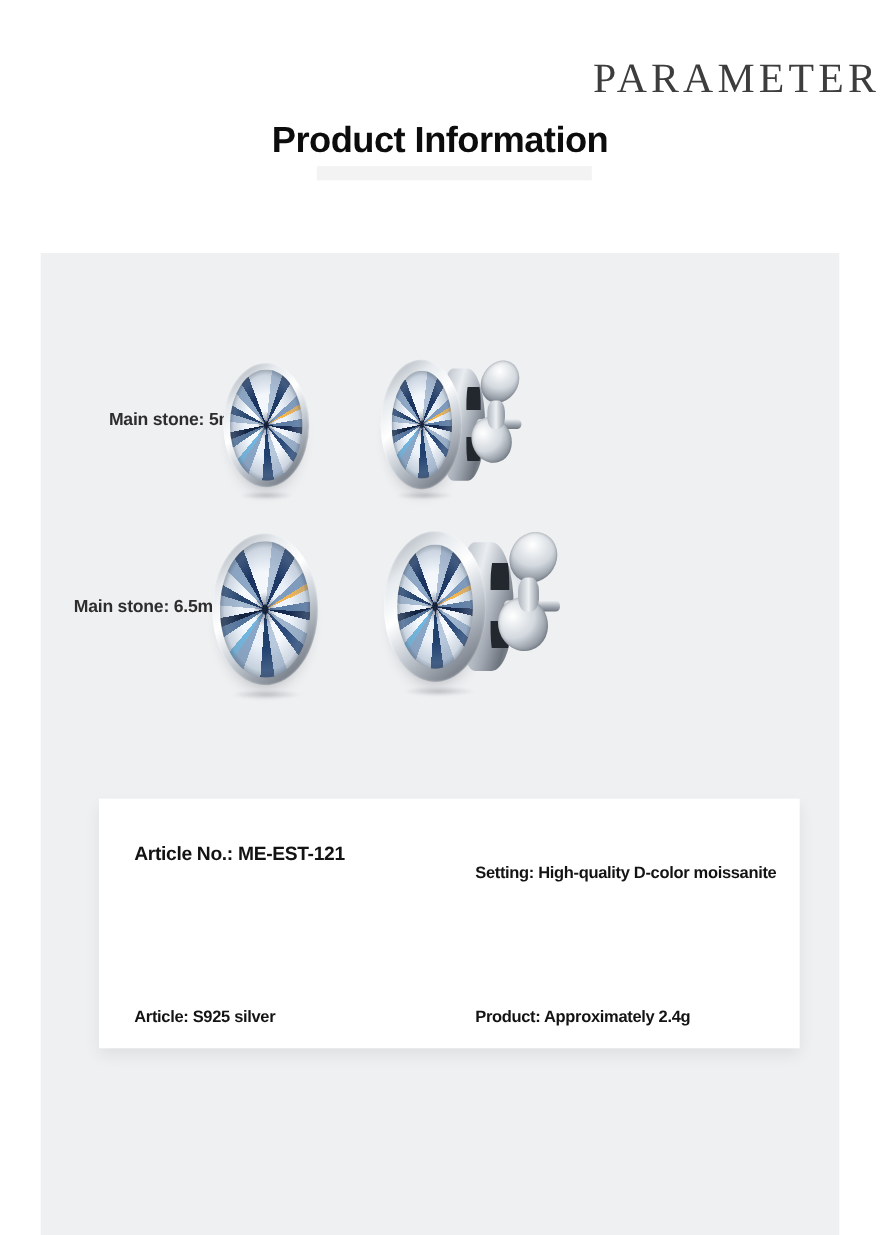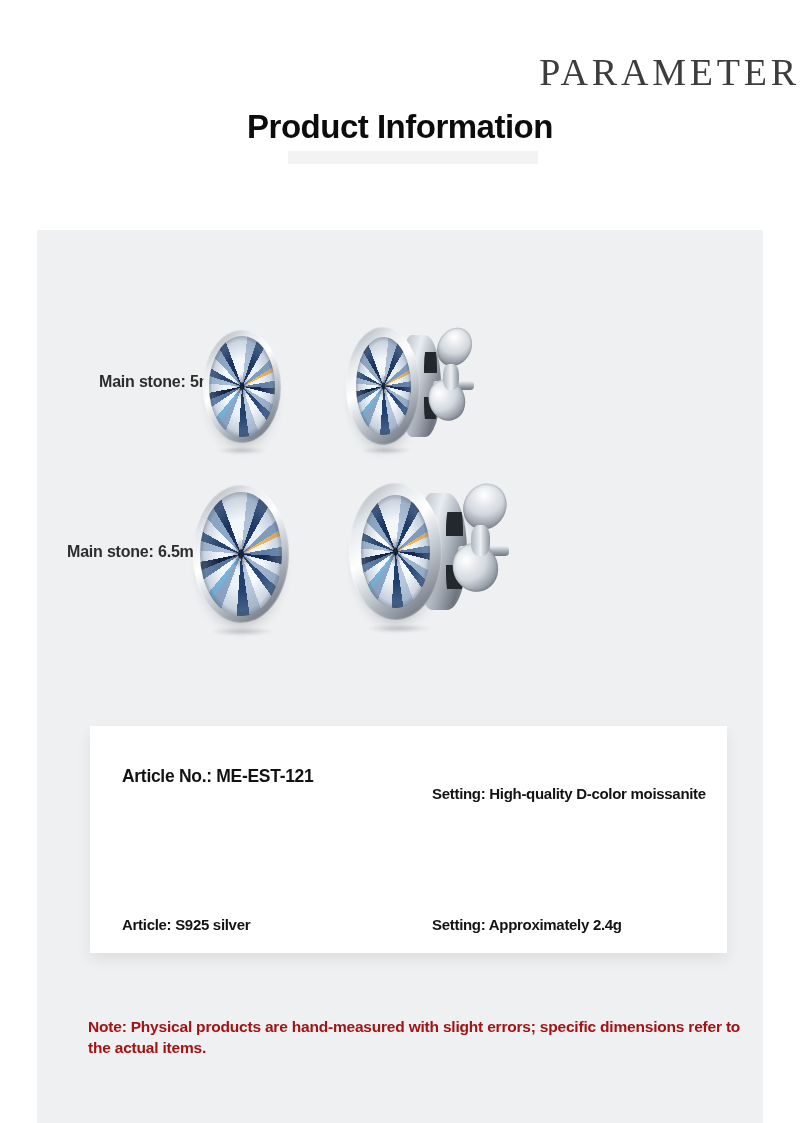--- a/index.html
+++ b/index.html
@@ -200,19 +200,18 @@
       </div>
     </div>
 
     <div class="gshadow gs-f65"></div>
     <div class="gshadow gs-s65"></div>
 
     <div class="spec-card">
       <div class="spec big spec-0">Article No.: ME-EST-121</div>
       <div class="spec     spec-1">Setting: High-quality D-color moissanite</div>
       <div class="spec     spec-4">Article: S925 silver</div>
-      <div class="spec     spec-5">Setting: Approximately 2.4g</div>
-    </div>
-
-    <div class="note">Note: Physical products are hand-measured with slight errors; specific dimensions refer to the actual items.</div>
+      <div class="spec     spec-5">Product: Approximately 2.4g</div>
+    </div>
+
 
   </div>
 </div>
 
 </body></html>

